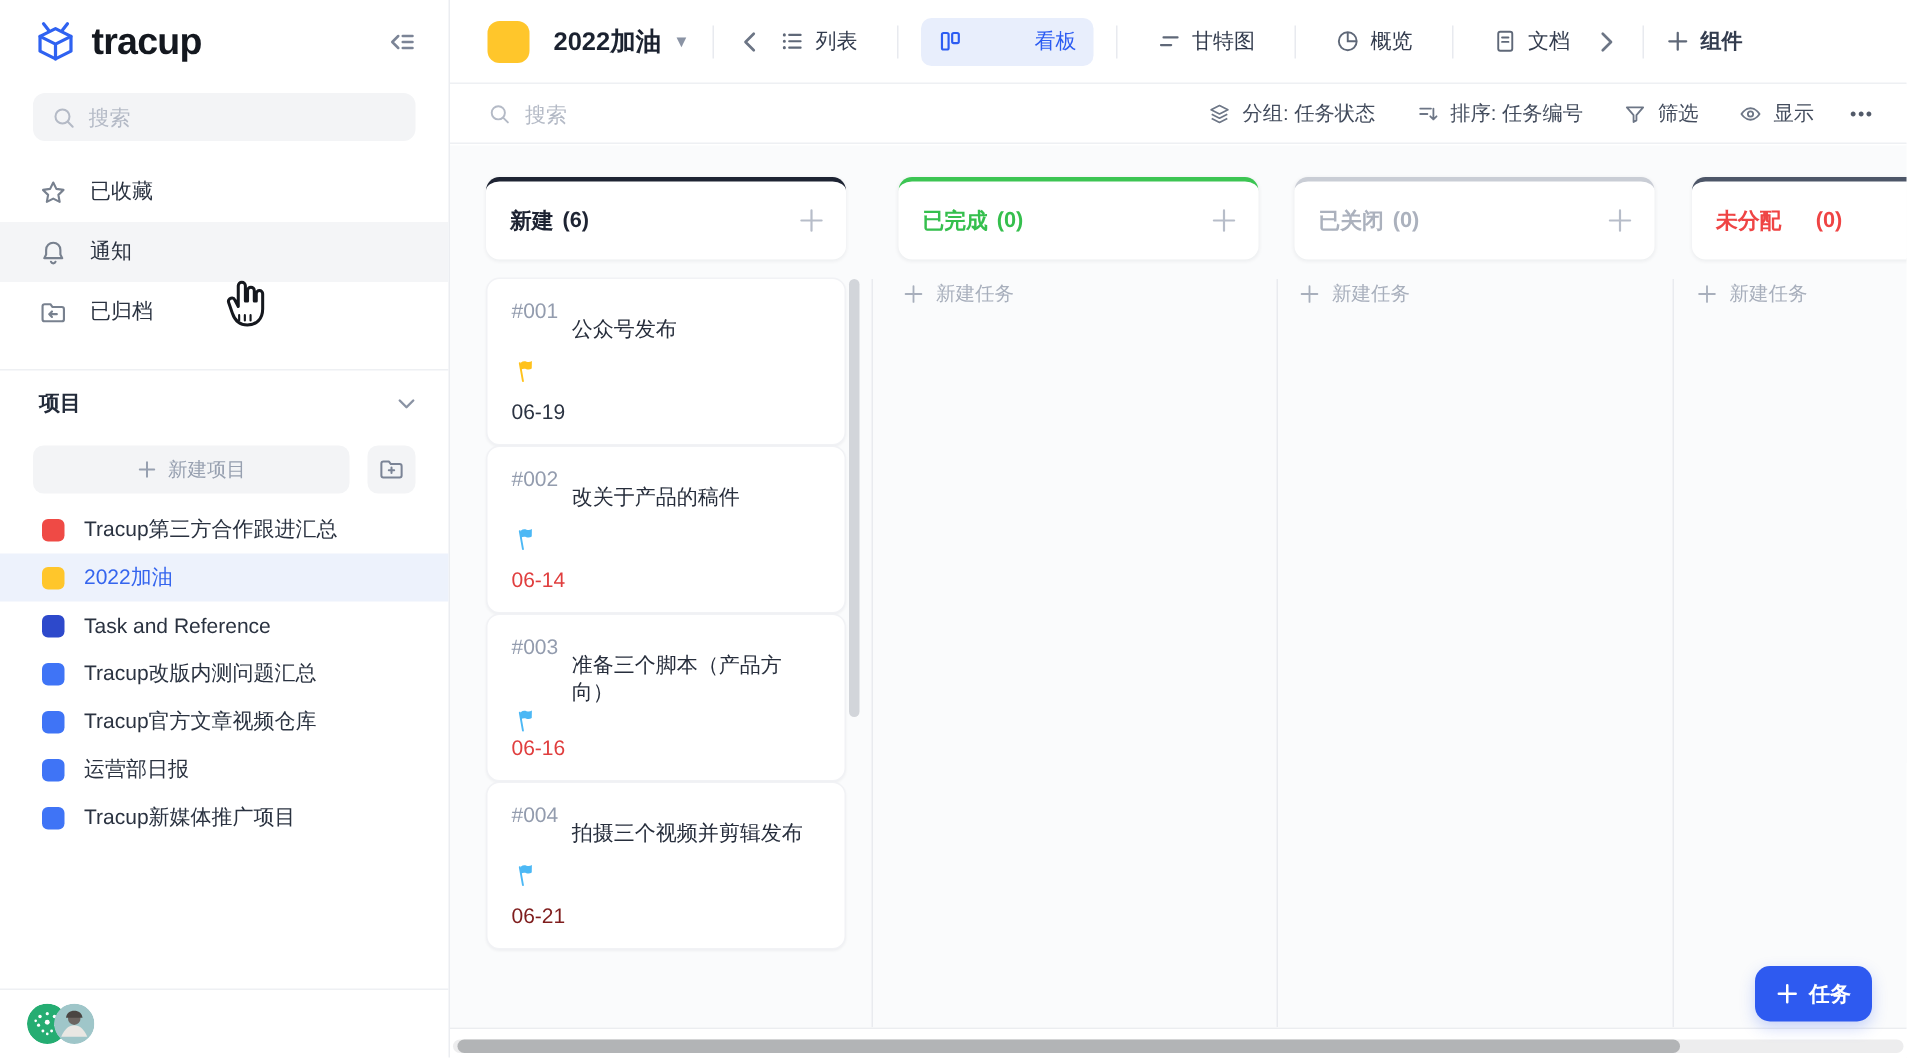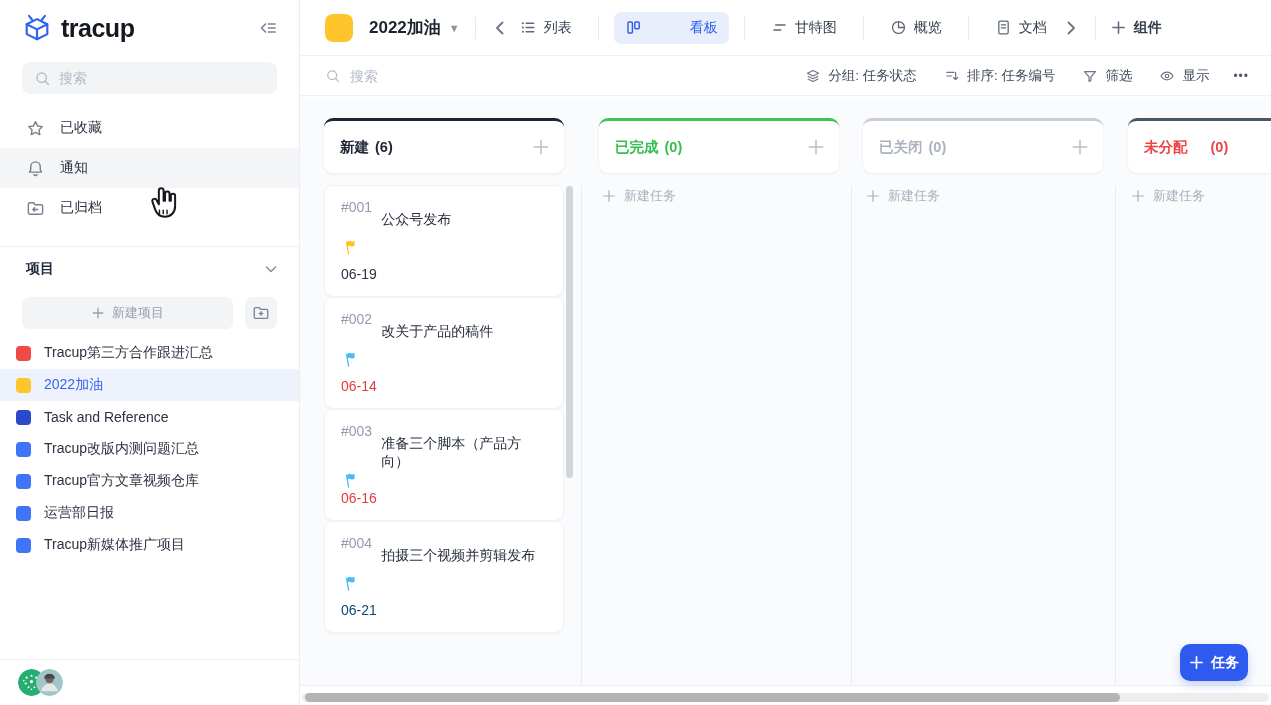--- a/index.html
+++ b/index.html
@@ -27,21 +27,21 @@
   .side-divider { border-top:1px solid #eef0f3; margin-top:18px; }
   .projects-header { height:40px; margin-top:2px; display:flex; align-items:center; padding:0 20px 0 26px;
     font-size:14px; font-weight:700; color:#232b3a; }
   .projects-header .chev { margin-left:auto; width:16px; height:16px; color:#8a93a4; cursor:pointer; }
   .project-actions { display:flex; gap:12px; margin:8px 22px 8px 22px; }
   .new-project-btn { flex:1; height:32px; background:#f3f4f6; border:0; border-radius:7px;
     display:flex; align-items:center; justify-content:center; gap:7px; color:#97a0b0; font-size:13px;
     cursor:pointer; font-family:inherit; }
   .new-folder-btn { width:32px; height:32px; background:#f3f4f6; border:0; border-radius:7px;
     display:flex; align-items:center; justify-content:center; color:#7b8496; cursor:pointer; }
-  .project-item { height:32px; display:flex; align-items:center; gap:13px; padding:0 16px;
+  .project-item { height:32px; display:flex; align-items:center; gap:13px; padding:0 28px;
     font-size:14px; color:#2a3240; cursor:pointer; white-space:nowrap; }
   .project-item.active { background:#edf2fc; color:#3565ee; }
   .proj-square { width:15px; height:15px; border-radius:4px; flex:none; }
   .side-footer { margin-top:auto; border-top:1px solid #eef0f3; height:46px;
     display:flex; align-items:center; padding:0 18px; }
   .avatars { display:flex; }
   .avatar { width:27px; height:27px; border-radius:50%; overflow:hidden; flex:none; }
   .avatar + .avatar { margin-left:-9px; }
 
   
@@ -102,21 +102,21 @@
 
   
   .board-footer { position:absolute; left:300px; right:0; bottom:0; height:20px; background:#fff;
     border-top:1px solid #ebedf0; }
   .hscroll-track { position:absolute; left:2px; right:2px; bottom:3px; height:9px;
     background:#ededee; border-radius:5px; }
   .hscroll-thumb { position:absolute; left:3px; top:0; width:815px; height:9px;
     background:#b2b4b6; border-radius:5px; cursor:pointer; }
 
   
-  .fab { position:absolute; right:23px; bottom:24px; width:68px; height:37px; background:#2e5af0;
+  .fab { position:absolute; right:23px; bottom:24px; width:78px; height:37px; background:#2e5af0;
     border:0; border-radius:10px; color:#fff; display:flex; align-items:center; justify-content:center;
     gap:7px; font-size:14px; font-weight:600; cursor:pointer; box-shadow:0 4px 10px rgba(46,90,240,.25);
     font-family:inherit; }
   .fab .plus { width:15px; height:15px; }
 
   .cursor-hand { position:absolute; left:144px; top:184px; width:38px; height:42px; pointer-events:none; }
   svg { display:block; }
 </style>
 </head>
 <body>
@@ -467,21 +467,21 @@
           <span class="card-title">拍摄三个视频并剪辑发布</span>
         </div>
         <span class="card-flag" style="color: rgb(76, 184, 245);">
           <svg viewBox="0 0 16 16" fill="currentColor">
               <g transform="rotate(-10 8 8)">
                 <rect x="4.6" y="1.8" width="1.2" height="12.6" rx=".6"></rect>
                 <path d="M5.8 2.2c1.3-.7 2.5-.7 3.7 0 1.1.6 2.2.7 3.4.2l-.9 4.6c-1.2.5-2.3.4-3.4-.2-1.2-.7-2.4-.7-3.7 0z"></path>
               </g>
             </svg>
         </span>
-        <span class="card-date" style="color: #0c4a6e;">06-21</span>
+        <span class="card-date" style="color: #7f1d1d;">06-21</span>
       </div>
     </div>
   </section>
 
   <section class="col col-2">
     <div class="col-header" style="border-top-color: rgb(60, 197, 83);">
       <span class="col-title-wrap" style="color: rgb(53, 191, 77);">
         <span>已完成</span>
         <span>(0)</span>
       </span>

